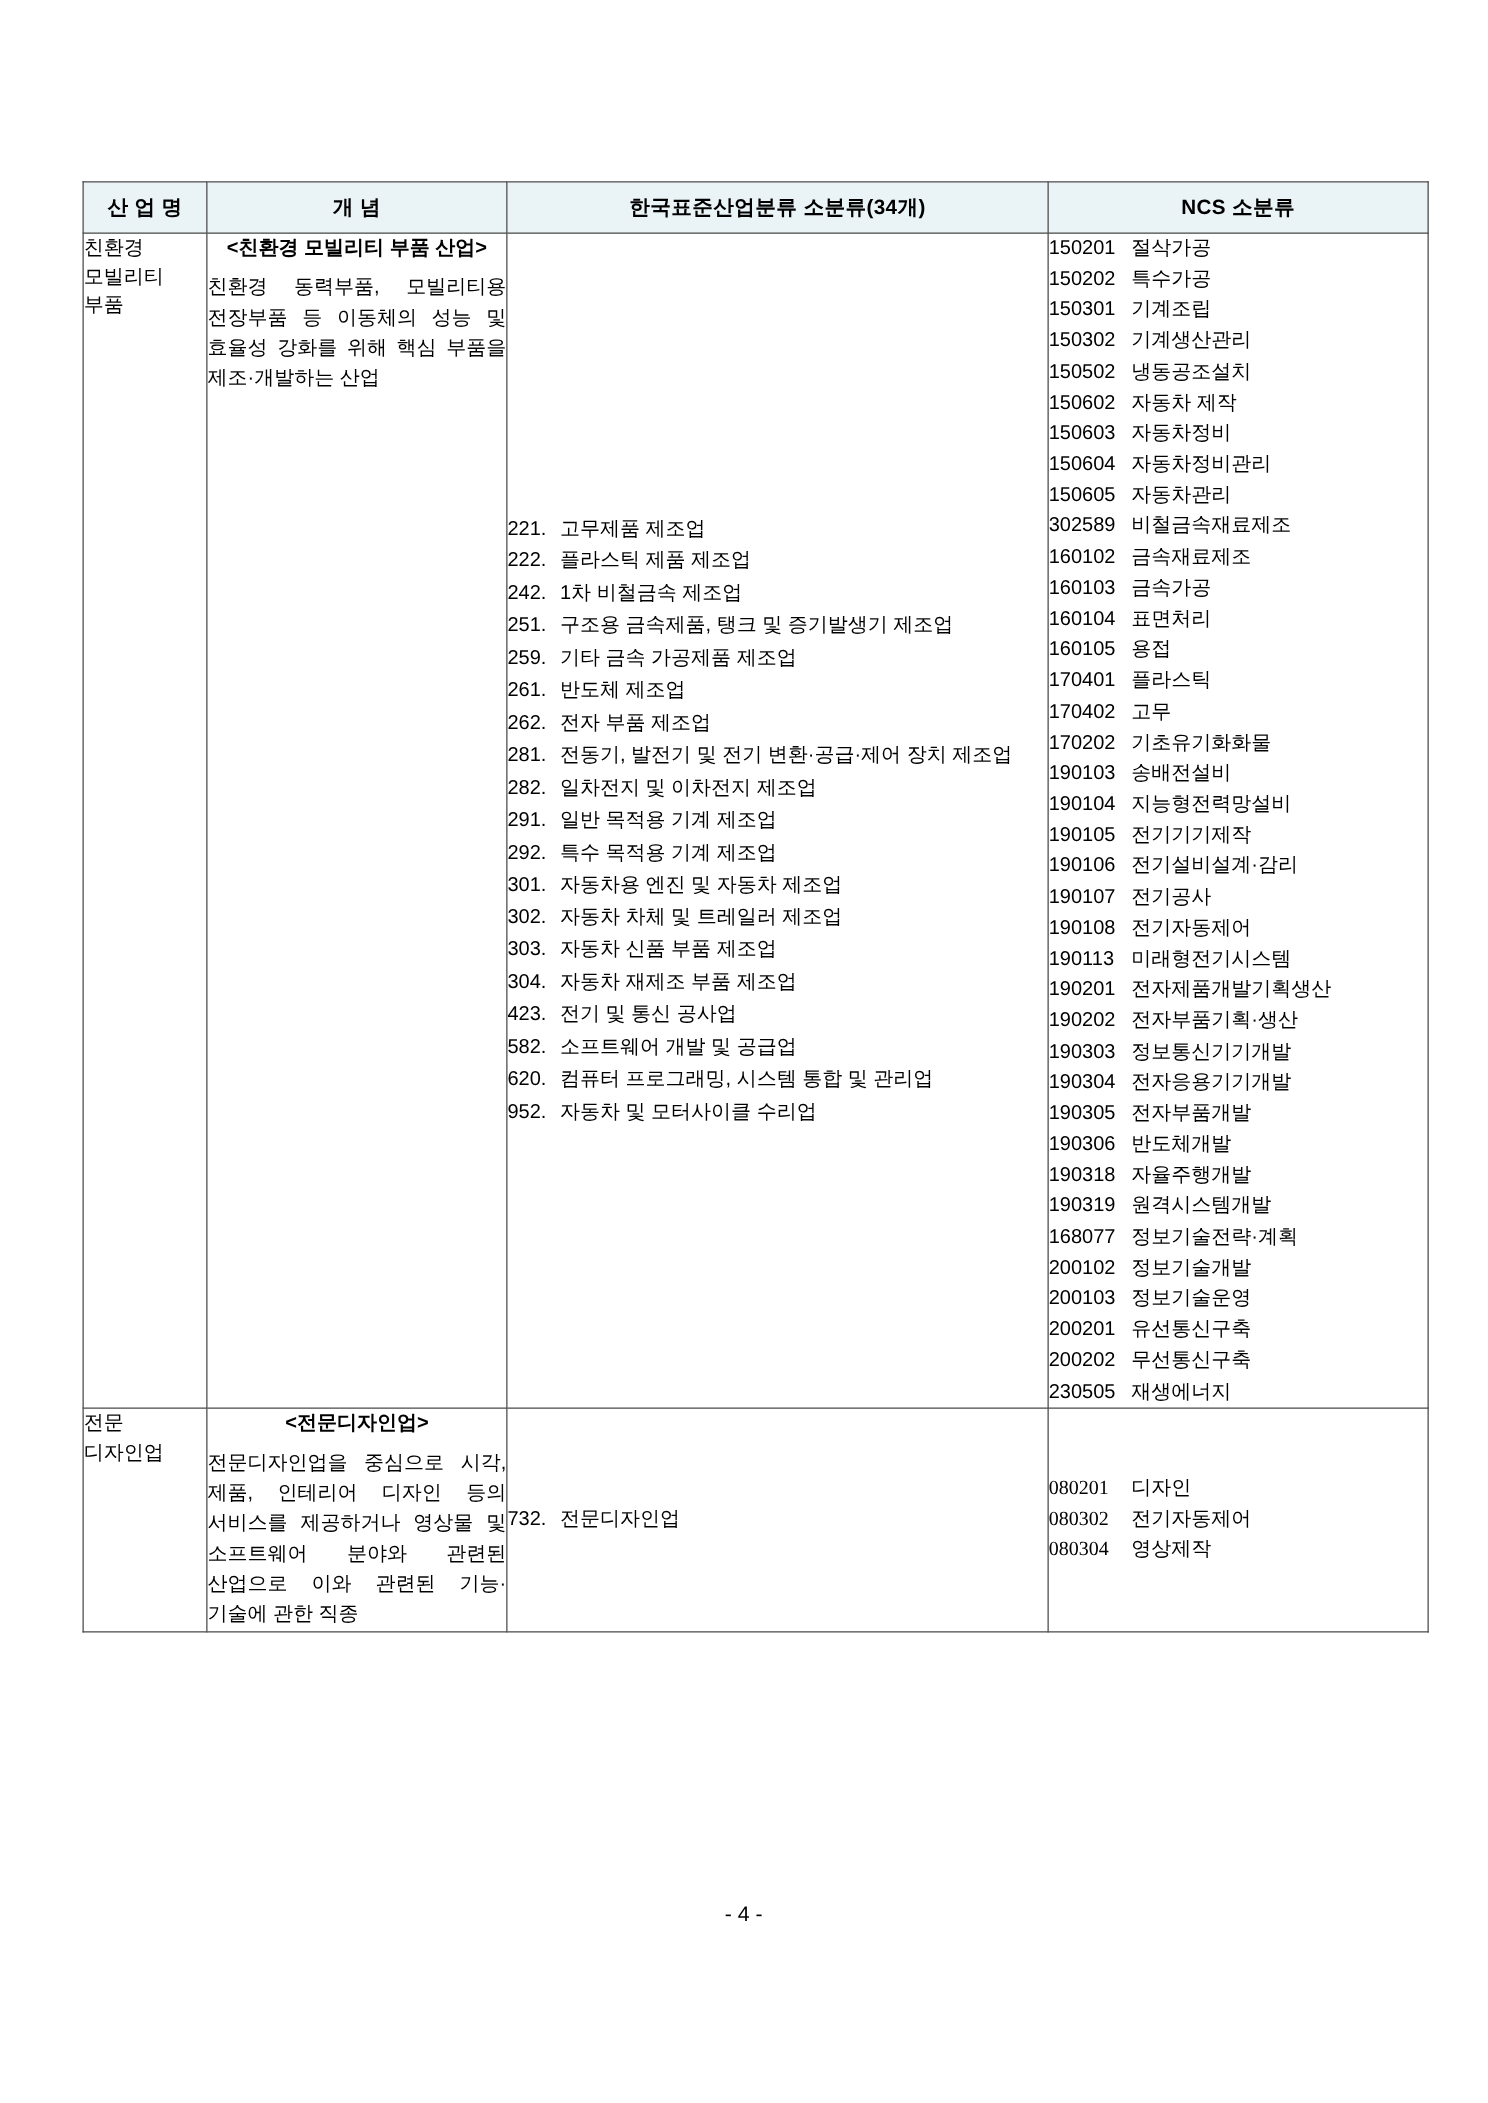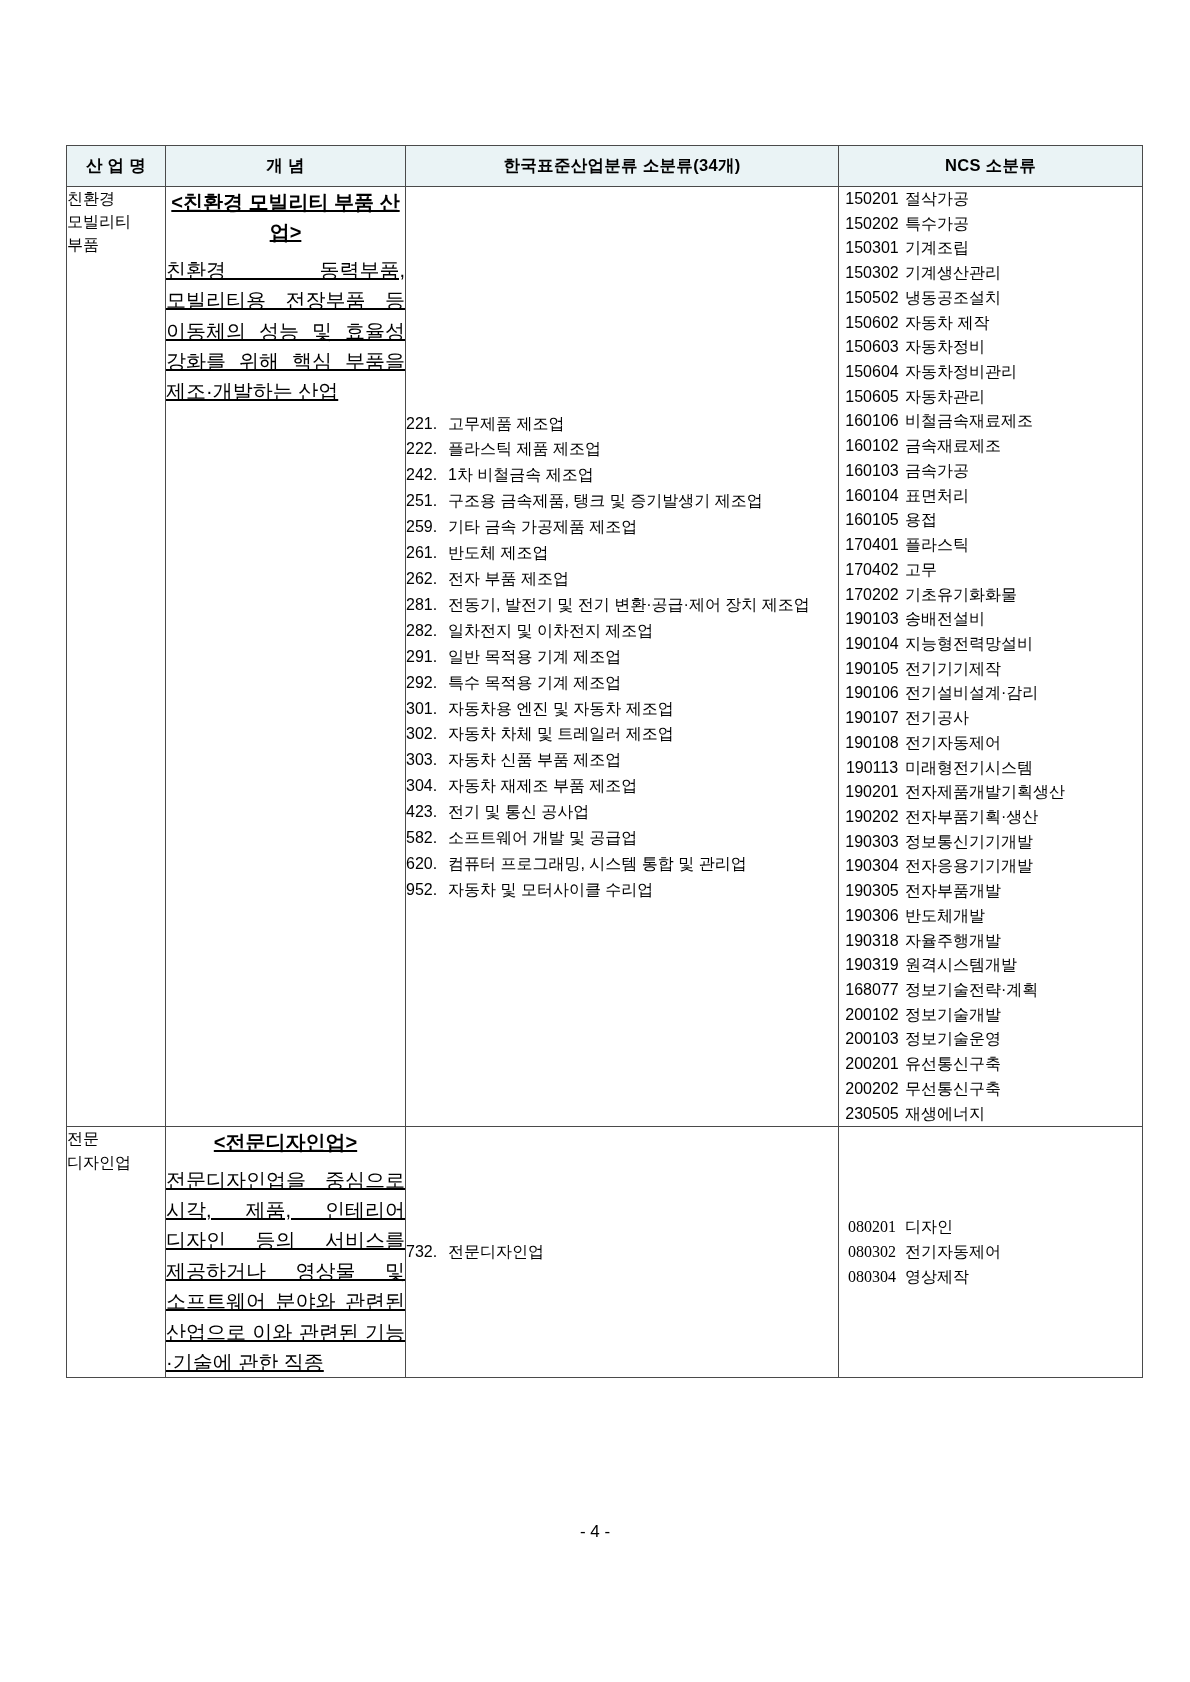--- a/index.html
+++ b/index.html
@@ -48,25 +48,24 @@
   .col-ksic { width: 428px; }
   .col-ncs { width: 299px; }
 
   .cell-name {
     vertical-align: middle;
     font-size: 16px;
     line-height: 1.45;
     padding: 4px 2px;
   }
   .cell-concept {
-    font-size: 20px;
+    font-size: 16px;
     line-height: 1.52;
     padding: 8px 9px 10px 9px;
     vertical-align: middle;
-    text-decoration: underline;
   }
   .cell-concept.valign-top {
     vertical-align: top;
   }
   .concept-title {
     font-weight: bold;
     text-align: center;
     margin-bottom: 7px;
   }
   .concept-body {
@@ -92,21 +91,20 @@
     font-size: 16px;
     line-height: 1.545;
     padding: 10px 6px 8px 14px;
     vertical-align: top;
   }
   .cell-ncs.valign-mid { vertical-align: middle; font-family: Liberation Serif, serif; }
   .ncs-line { white-space: nowrap; }
   .ncs-code {
     display: inline-block;
     width: 66px;
-    text-align: center;
   }
 
   .notes {
     position: absolute;
     left: 66px;
     top: 1192px;
     width: 1060px;
     font-size: 17px;
     line-height: 1.62;
   }
@@ -179,21 +177,21 @@
           <div>
             <div class="ncs-line"><span class="ncs-code">150201</span><span>절삭가공</span></div>
             <div class="ncs-line"><span class="ncs-code">150202</span><span>특수가공</span></div>
             <div class="ncs-line"><span class="ncs-code">150301</span><span>기계조립</span></div>
             <div class="ncs-line"><span class="ncs-code">150302</span><span>기계생산관리</span></div>
             <div class="ncs-line"><span class="ncs-code">150502</span><span>냉동공조설치</span></div>
             <div class="ncs-line"><span class="ncs-code">150602</span><span>자동차 제작</span></div>
             <div class="ncs-line"><span class="ncs-code">150603</span><span>자동차정비</span></div>
             <div class="ncs-line"><span class="ncs-code">150604</span><span>자동차정비관리</span></div>
             <div class="ncs-line"><span class="ncs-code">150605</span><span>자동차관리</span></div>
-            <div class="ncs-line"><span class="ncs-code">160106</span><span>비철금속재료제조</span></div>
+            <div class="ncs-line"><span class="ncs-code">302589</span><span>비철금속재료제조</span></div>
             <div class="ncs-line"><span class="ncs-code">160102</span><span>금속재료제조</span></div>
             <div class="ncs-line"><span class="ncs-code">160103</span><span>금속가공</span></div>
             <div class="ncs-line"><span class="ncs-code">160104</span><span>표면처리</span></div>
             <div class="ncs-line"><span class="ncs-code">160105</span><span>용접</span></div>
             <div class="ncs-line"><span class="ncs-code">170401</span><span>플라스틱</span></div>
             <div class="ncs-line"><span class="ncs-code">170402</span><span>고무</span></div>
             <div class="ncs-line"><span class="ncs-code">170202</span><span>기초유기화화물</span></div>
             <div class="ncs-line"><span class="ncs-code">190103</span><span>송배전설비</span></div>
             <div class="ncs-line"><span class="ncs-code">190104</span><span>지능형전력망설비</span></div>
             <div class="ncs-line"><span class="ncs-code">190105</span><span>전기기기제작</span></div>

